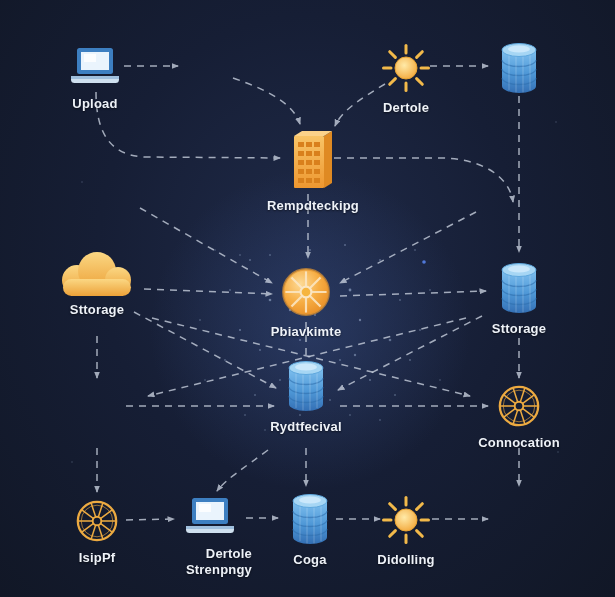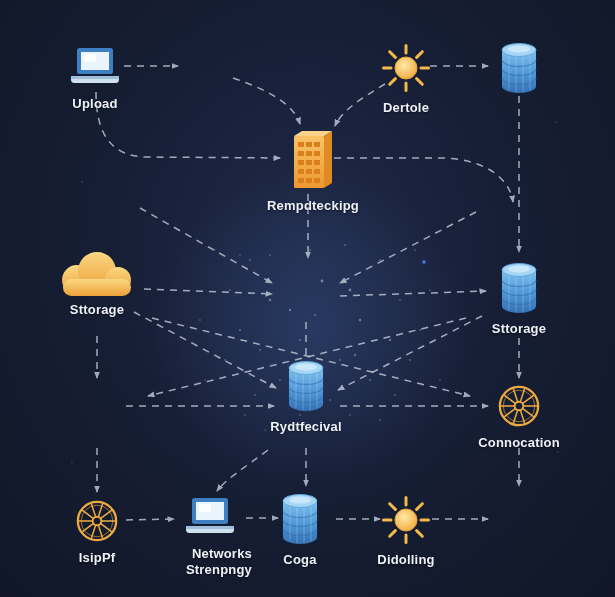--- a/index.html
+++ b/index.html
@@ -272,20 +272,26 @@
       </svg>
     <div class="label">Rempdteckipg</div>
   </div>
 
   <div class="node" style="left:37px;top:246px">
     <svg class="icon" width="84" height="56">
         <use href="#sym-cloud"></use>
       </svg>
     <div class="label label-cloud">Sttorage</div>
   </div>
+  <div class="node" style="left:246px;top:266px">
+    <svg class="icon" width="52" height="52">
+        <use href="#sym-globe"></use>
+      </svg>
+    <div class="label">Pbiavkimte</div>
+  </div>
   <div class="node" style="left:459px;top:261px">
     <svg class="icon" width="44" height="54">
         <use href="#sym-database"></use>
       </svg>
     <div class="label">Sttorage</div>
   </div>
 
   <div class="node" style="left:246px;top:359px">
     <svg class="icon" width="44" height="54">
         <use href="#sym-database"></use>
@@ -302,23 +308,23 @@
   <div class="node" style="left:37px;top:498px">
     <svg class="icon" width="46" height="46">
         <use href="#sym-wheel"></use>
       </svg>
     <div class="label">IsipPf</div>
   </div>
   <div class="node" style="left:150px;top:496px">
     <svg class="icon" width="56" height="44">
         <use href="#sym-laptop"></use>
       </svg>
-    <div class="label label-narrow">Networks Strenpngy</div>
-  </div>
-  <div class="node" style="left:240px;top:492px">
+    <div class="label label-narrow">Dertole Strenpngy</div>
+  </div>
+  <div class="node" style="left:250px;top:492px">
     <svg class="icon" width="44" height="54">
         <use href="#sym-database"></use>
       </svg>
     <div class="label">Coga</div>
   </div>
   <div class="node" style="left:346px;top:494px">
     <svg class="icon" width="52" height="52">
         <use href="#sym-sun"></use>
       </svg>
     <div class="label">Didolling</div>

